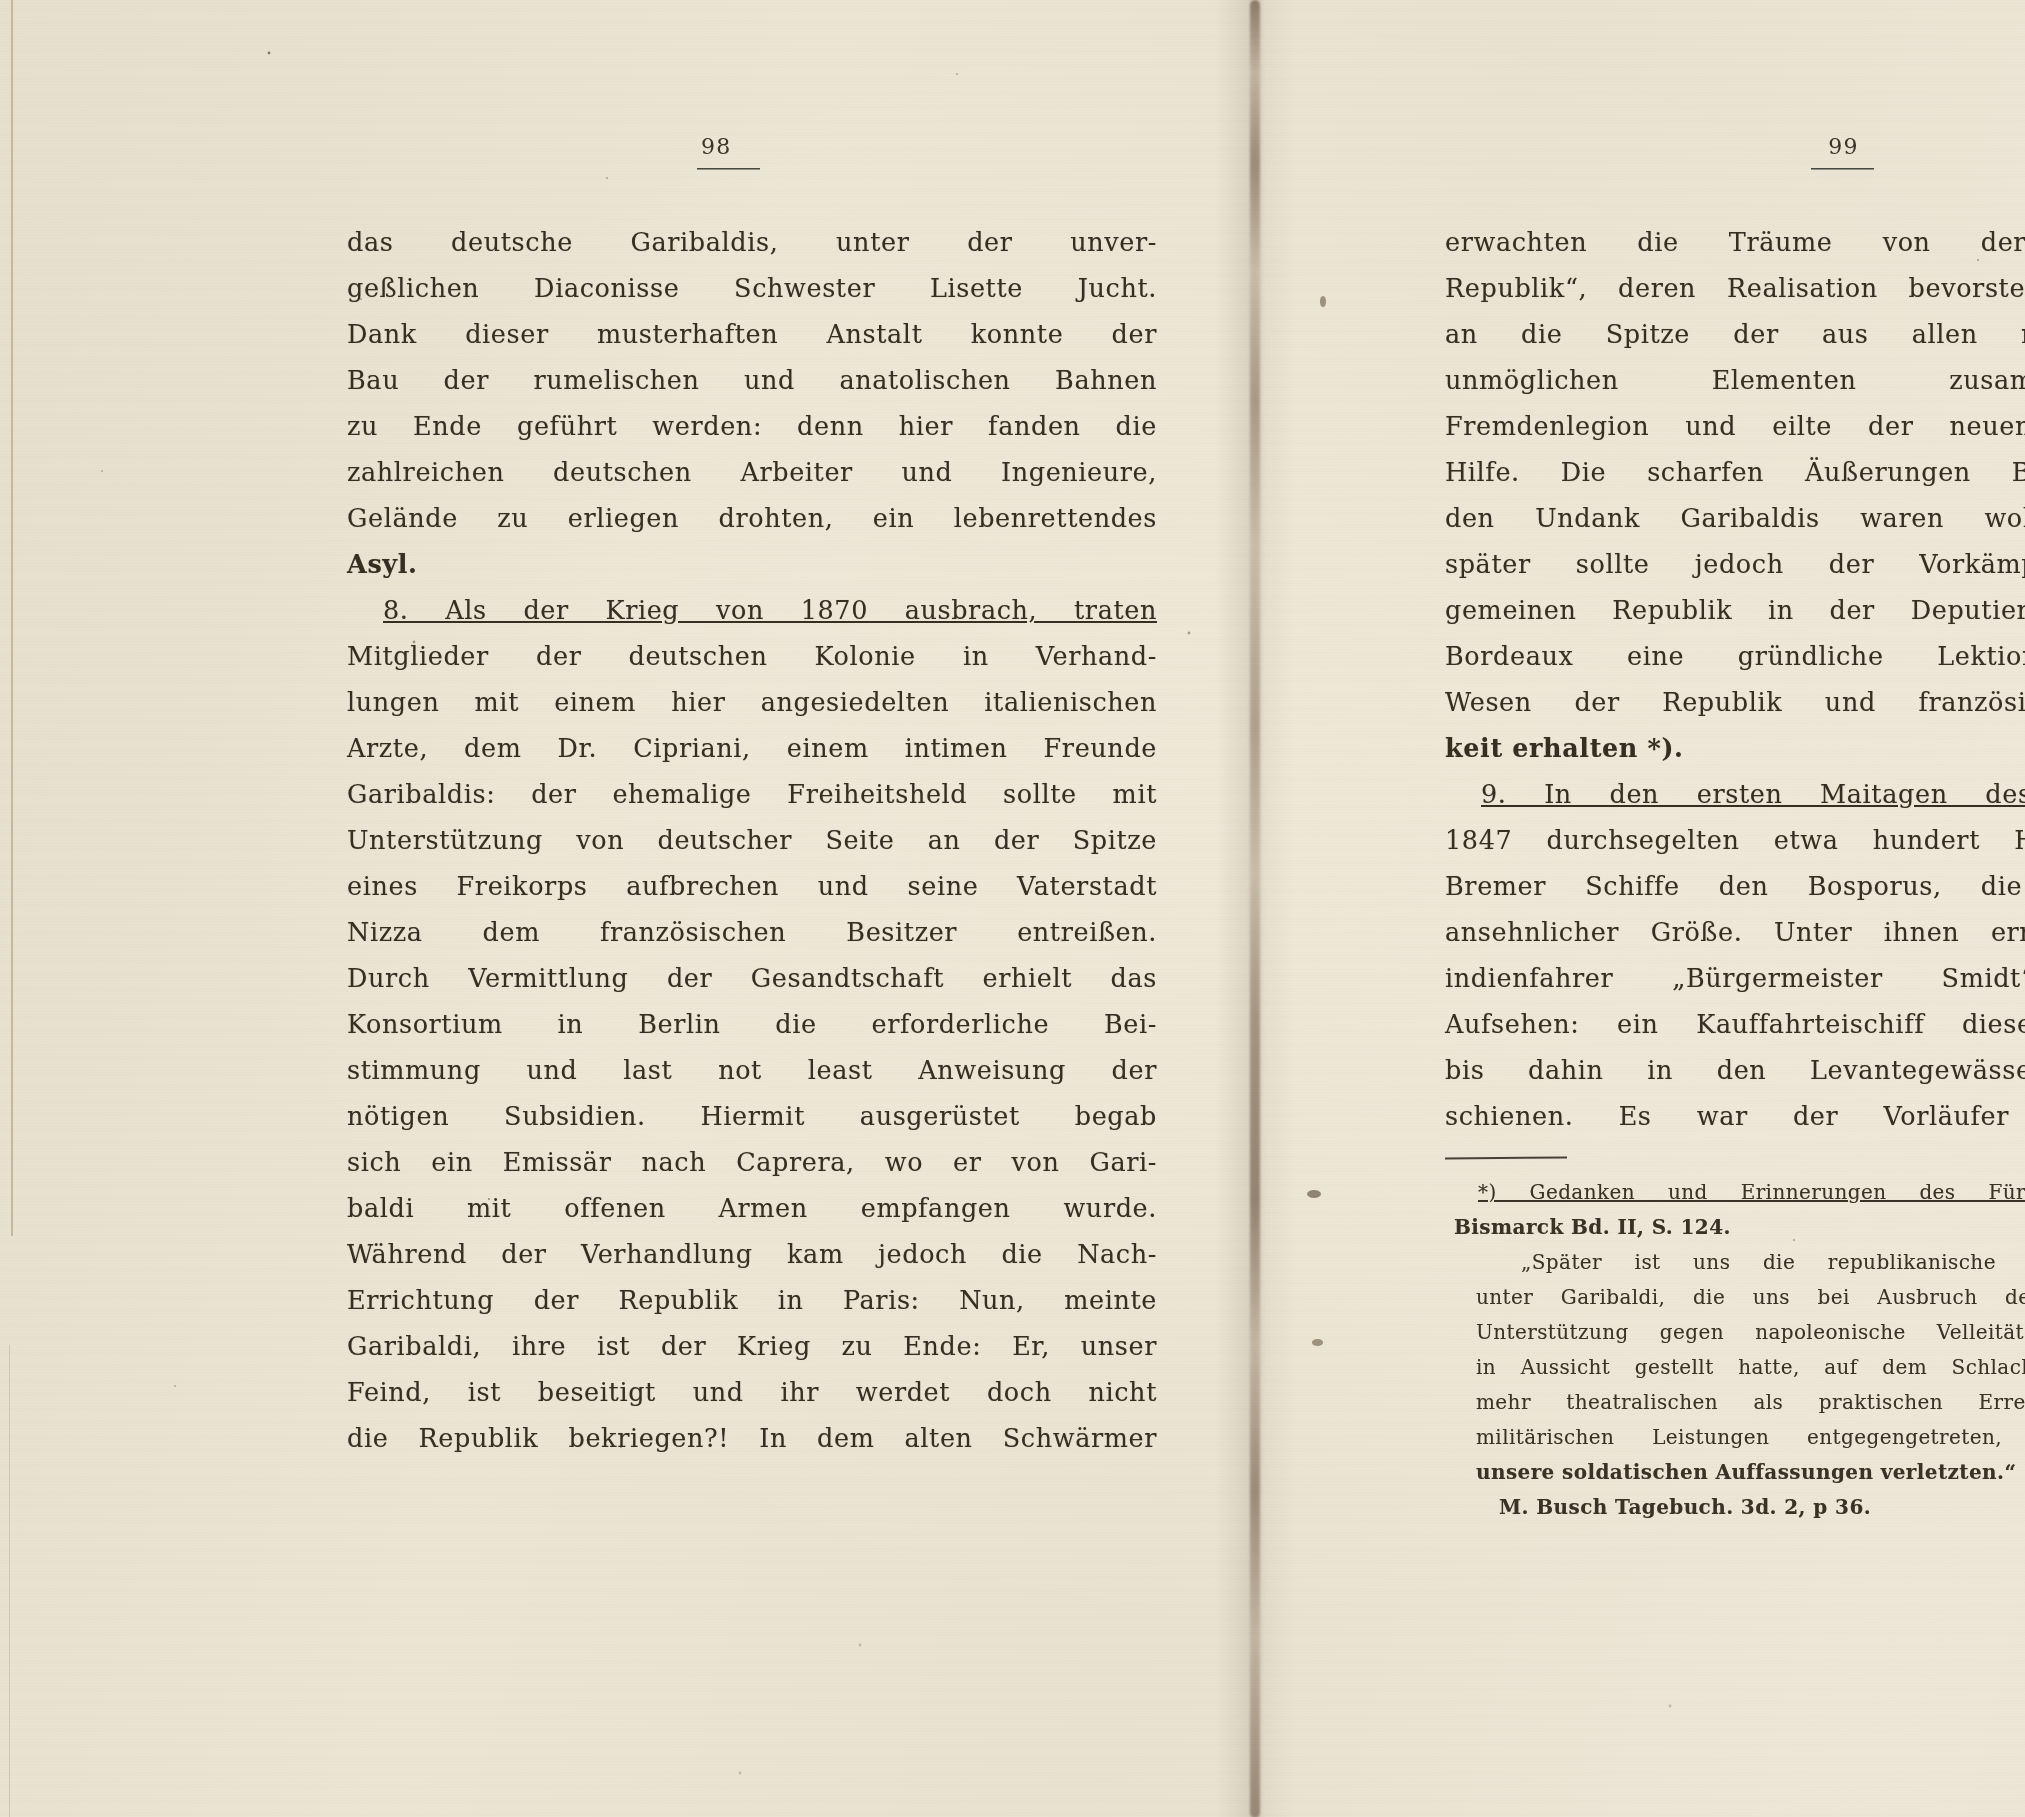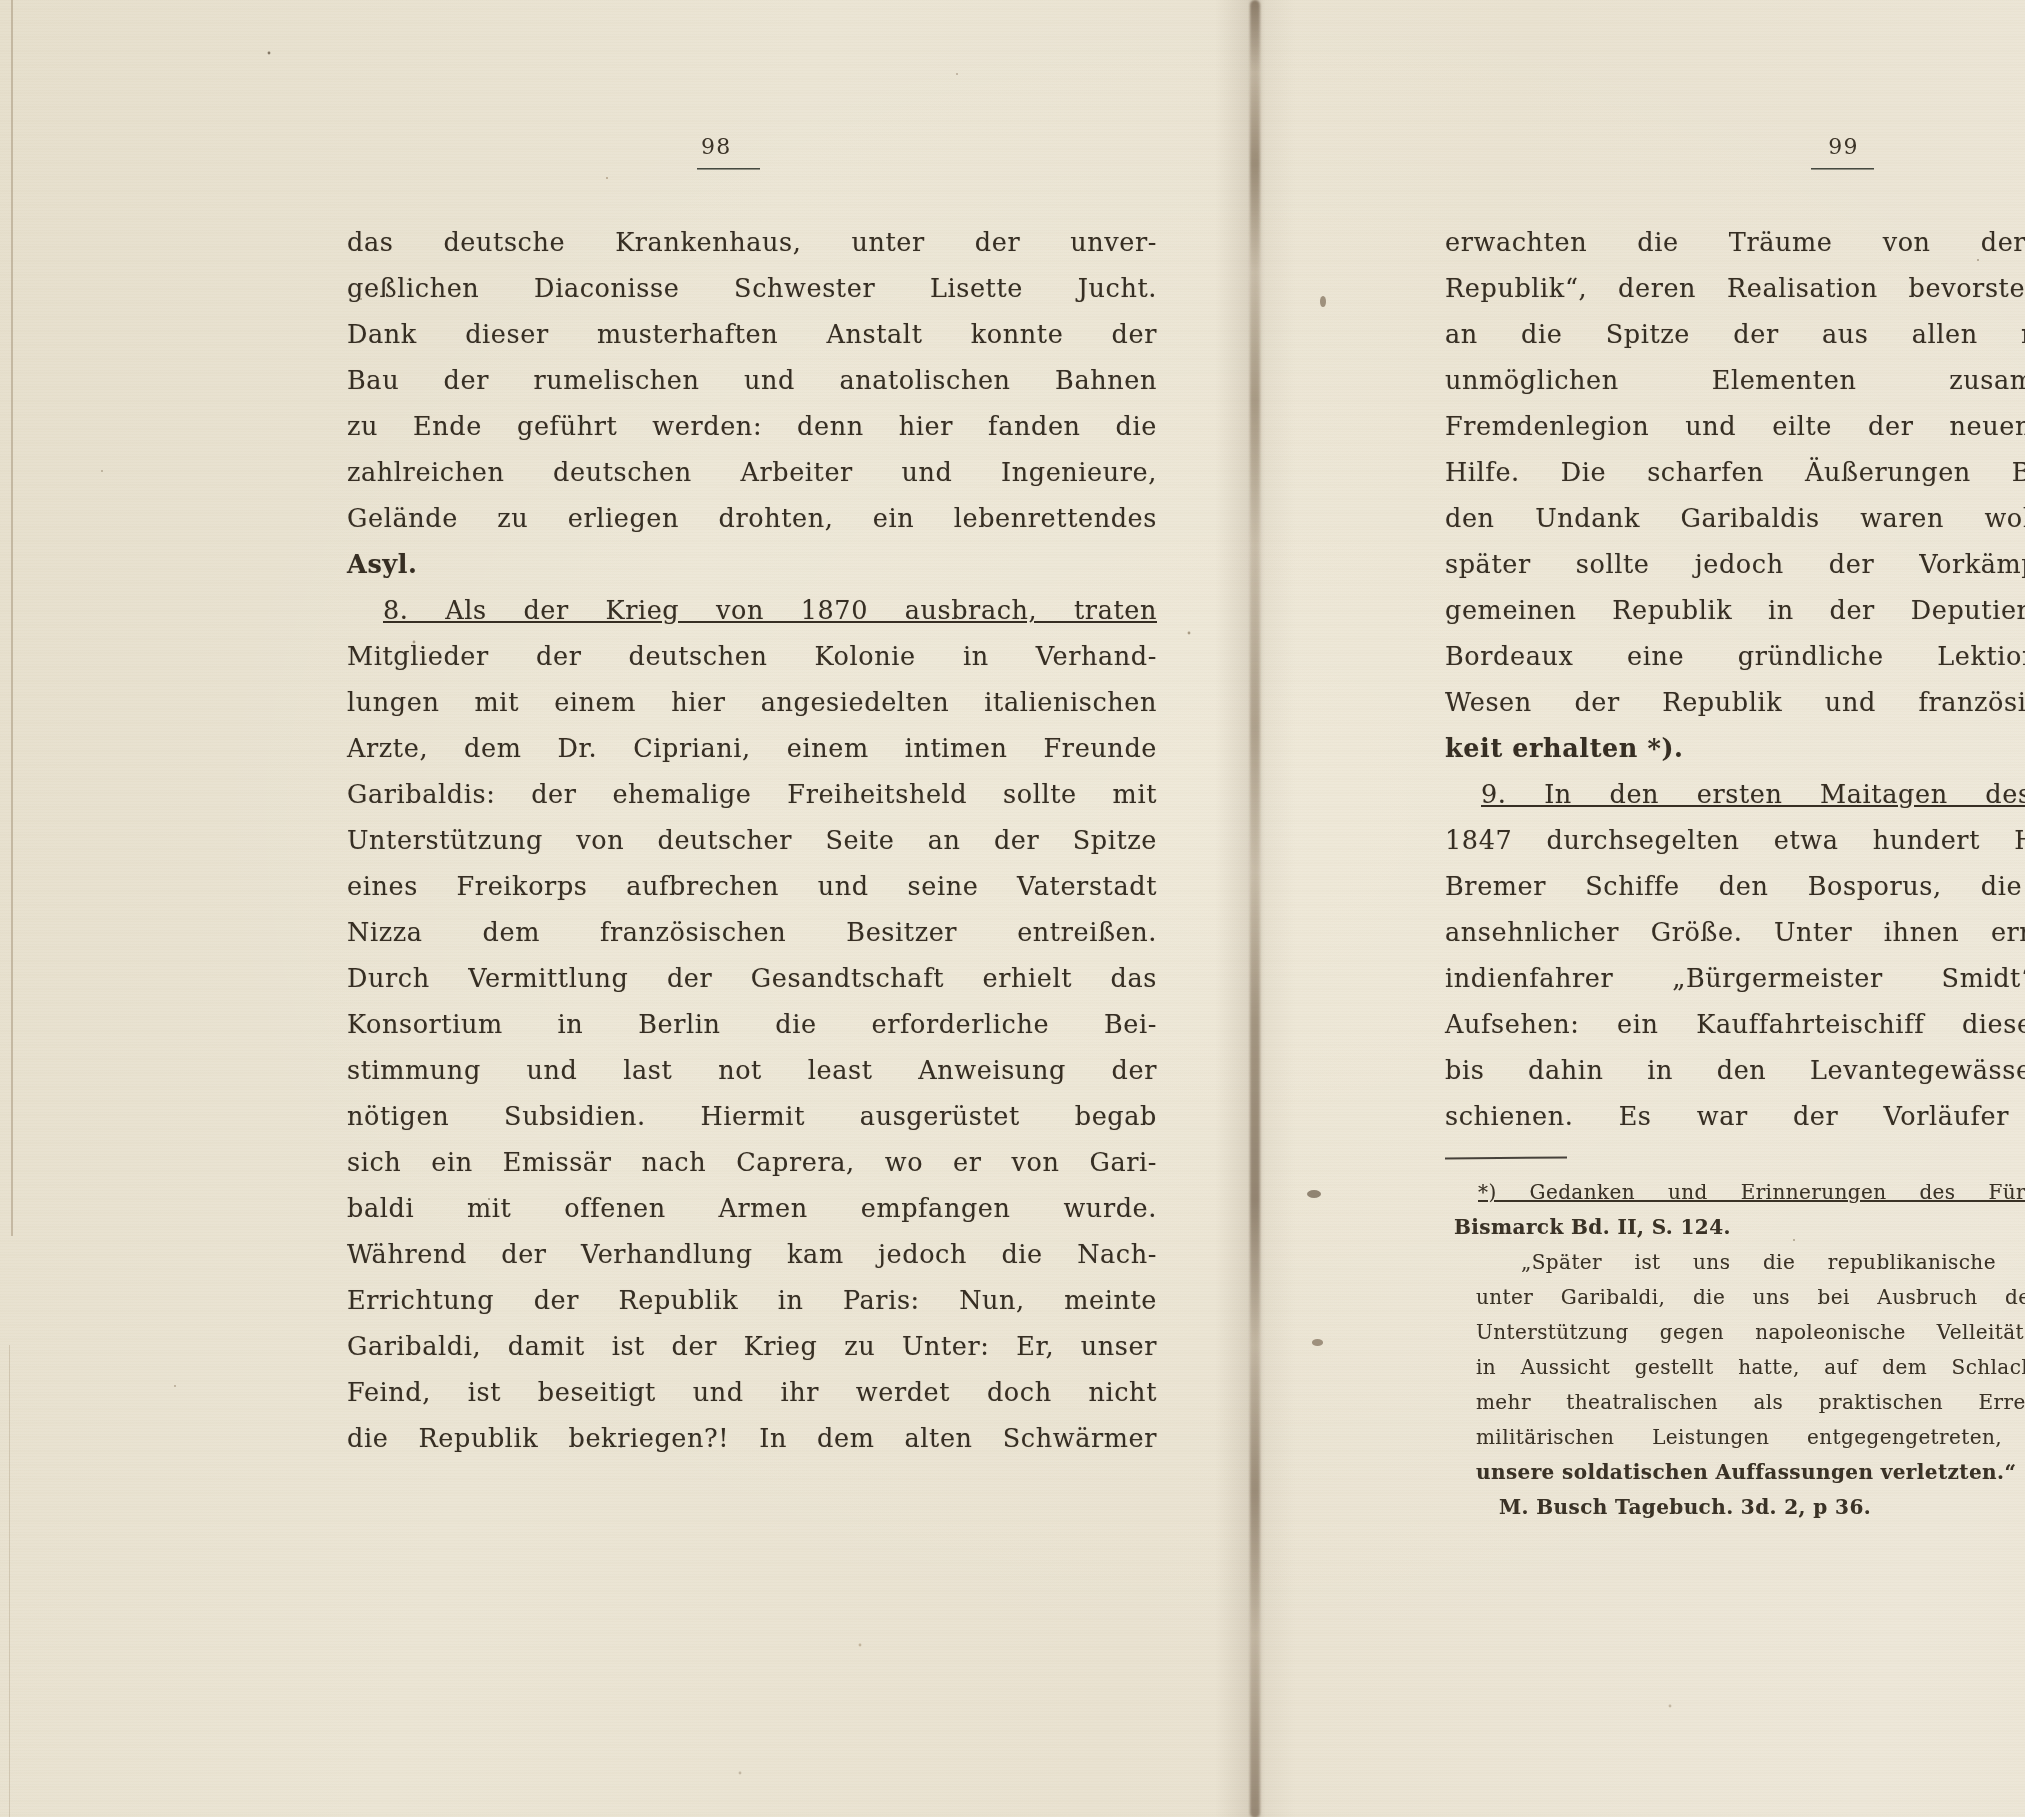--- a/index.html
+++ b/index.html
@@ -95,21 +95,21 @@
   <div class="blot blot1"></div>
   <div class="blot blot2"></div>
   <div class="blot blot3"></div>
   <div class="speckles"></div>
 
   <div>
     <div class="pageno" style="left:701px;top:134px;width:57px;">98</div>
     <div class="pageno-rule" style="left:697px;top:168px;width:63px;"></div>
 
     <div class="textblock" style="left:347px;top:219px;">
-      <div class="ln">das deutsche Krankenhaus, unter der unver-</div>
+      <div class="ln">das deutsche Garibaldis, unter der unver-</div>
       <div class="ln">geßlichen Diaconisse Schwester Lisette Jucht.</div>
       <div class="ln">Dank dieser musterhaften Anstalt konnte der</div>
       <div class="ln">Bau der rumelischen und anatolischen Bahnen</div>
       <div class="ln">zu Ende geführt werden: denn hier fanden die</div>
       <div class="ln">zahlreichen deutschen Arbeiter und Ingenieure,</div>
       <div class="ln">Gelände zu erliegen drohten, ein lebenrettendes</div>
       <div class="ln nj">Asyl.</div>
       <div class="ln ind">8. Als der Krieg von 1870 ausbrach, traten</div>
       <div class="ln">Mitglieder der deutschen Kolonie in Verhand-</div>
       <div class="ln">lungen mit einem hier angesiedelten italienischen</div>
@@ -119,21 +119,21 @@
       <div class="ln">eines Freikorps aufbrechen und seine Vaterstadt</div>
       <div class="ln">Nizza dem französischen Besitzer entreißen.</div>
       <div class="ln">Durch Vermittlung der Gesandtschaft erhielt das</div>
       <div class="ln">Konsortium in Berlin die erforderliche Bei-</div>
       <div class="ln">stimmung und last not least Anweisung der</div>
       <div class="ln">nötigen Subsidien. Hiermit ausgerüstet begab</div>
       <div class="ln">sich ein Emissär nach Caprera, wo er von Gari-</div>
       <div class="ln">baldi mit offenen Armen empfangen wurde.</div>
       <div class="ln">Während der Verhandlung kam jedoch die Nach-</div>
       <div class="ln">Errichtung der Republik in Paris: Nun, meinte</div>
-      <div class="ln">Garibaldi, damit ist der Krieg zu Unter: Er, unser</div>
+      <div class="ln">Garibaldi, ihre ist der Krieg zu Ende: Er, unser</div>
       <div class="ln">Feind, ist beseitigt und ihr werdet doch nicht</div>
       <div class="ln">die Republik bekriegen?! In dem alten Schwärmer</div>
     </div>
   </div>
 
   <div>
     <div class="pageno" style="left:1815px;top:134px;width:57px;text-align:center;">99</div>
     <div class="pageno-rule" style="left:1811px;top:168px;width:63px;"></div>
 
     <div class="textblock" style="left:1445px;top:219px;">

